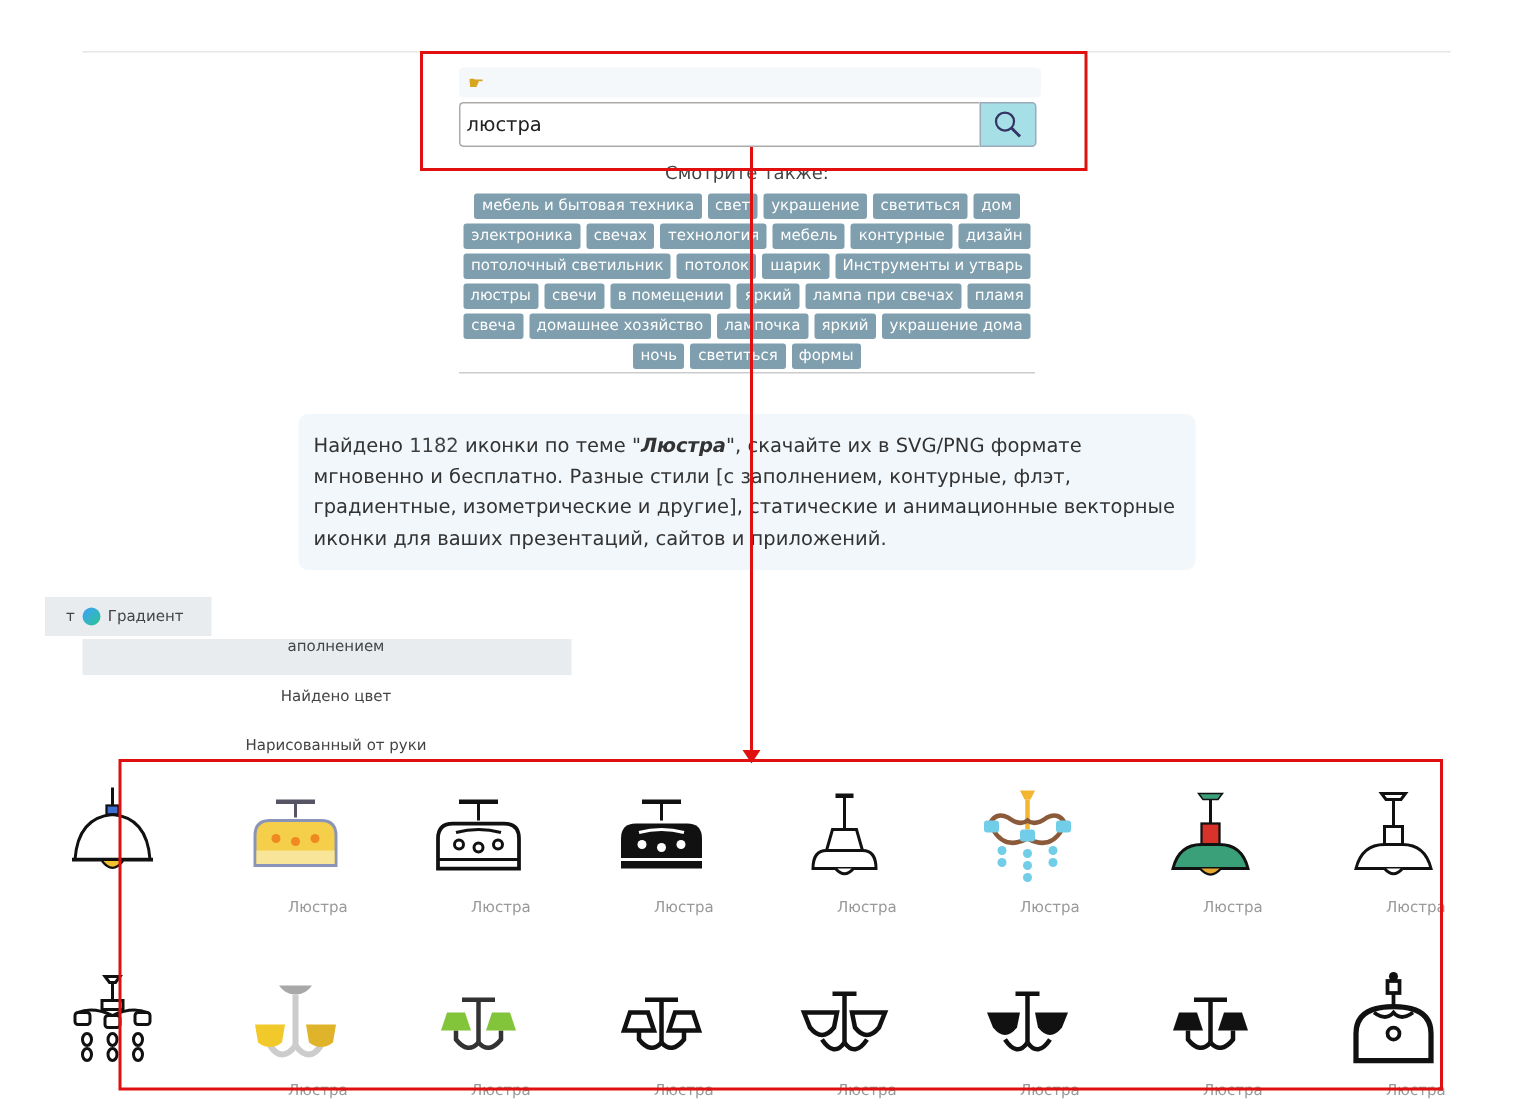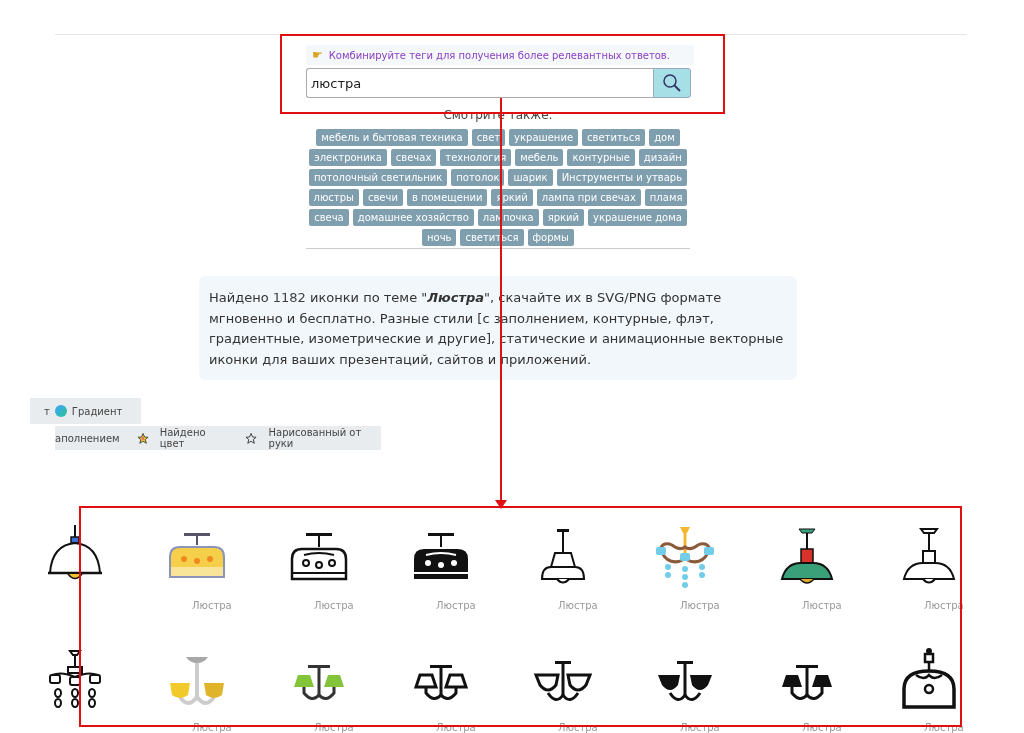--- a/index.html
+++ b/index.html
@@ -25,40 +25,39 @@
   .tags-divider { position:absolute; left:306px; top:248px; width:384px; height:1px; background:#ccc; }
 
   .desc { position:absolute; left:199px; top:276px; width:598px; height:104px; background:#f2f7fb; border-radius:6px;
     box-sizing:border-box; padding:12px 10px 0 10px; font-size:13px; line-height:20.5px; color:#333; }
   .desc .num { color:#404040; }
   .desc .term { font-weight:bold; font-style:italic; }
 
   .styles1 { position:absolute; left:30px; top:398px; height:26px; width:111px; background:#e8ecef; font-size:10px; color:#444;
     display:flex; align-items:center; gap:5px; padding-left:14px; box-sizing:border-box; }
   .styles2 { position:absolute; left:55px; top:426px; height:24px; width:326px; background:#e8ecef; font-size:10px; color:#444;
-    display:flex; align-items:center; gap:11px; padding-left:0; box-sizing:border-box; }
+    display:flex; align-items:center; gap:11px; padding-left:12px; box-sizing:border-box;flex-direction:column; }
   .grad-dot { width:12px; height:12px; border-radius:50%; background:linear-gradient(135deg,#3fa0ff,#2bc58f); display:inline-block; }
 
   .icon-grid { position:absolute; left:40px; top:515px; width:960px; }
   .icon-cell { position:absolute; width:122px; height:110px; text-align:center; }
   .icon-cell svg { position:absolute; left:26px; top:8px; }
   .icon-label { position:absolute; left:0; top:85px; width:122px; font-size:10px; color:#999; text-align:left; padding-left:56px; box-sizing:border-box; }
 
   .red-box { position:absolute; border:2px solid #e01010; box-sizing:border-box; pointer-events:none; }
   .red-line-v { position:absolute; left:500px; top:98px; width:2px; height:408px; background:#e01010; }
   .red-arrow { position:absolute; left:495px; top:500px; width:0; height:0; border-left:6px solid transparent; border-right:6px solid transparent; border-top:9px solid #e01010; }
 </style>
 </head>
 <body>
 
 <div class="top-line"></div>
 
 <div class="hint-box">
   <span class="hand">☛</span>
-  <span>Комбинируйте теги для получения более релевантных ответов.</span>
 </div>
 <div class="search-wrap">
   <input class="search-input" value="люстра" style="">
   <div class="search-btn">
     <svg width="20" height="20" viewBox="0 0 20 20">
       <circle cx="8" cy="8" r="6" fill="none" stroke="#336" stroke-width="1.5"></circle>
       <line x1="12.5" y1="12.5" x2="18" y2="18" stroke="#336" stroke-width="2"></line>
     </svg>
   </div>
 </div>

